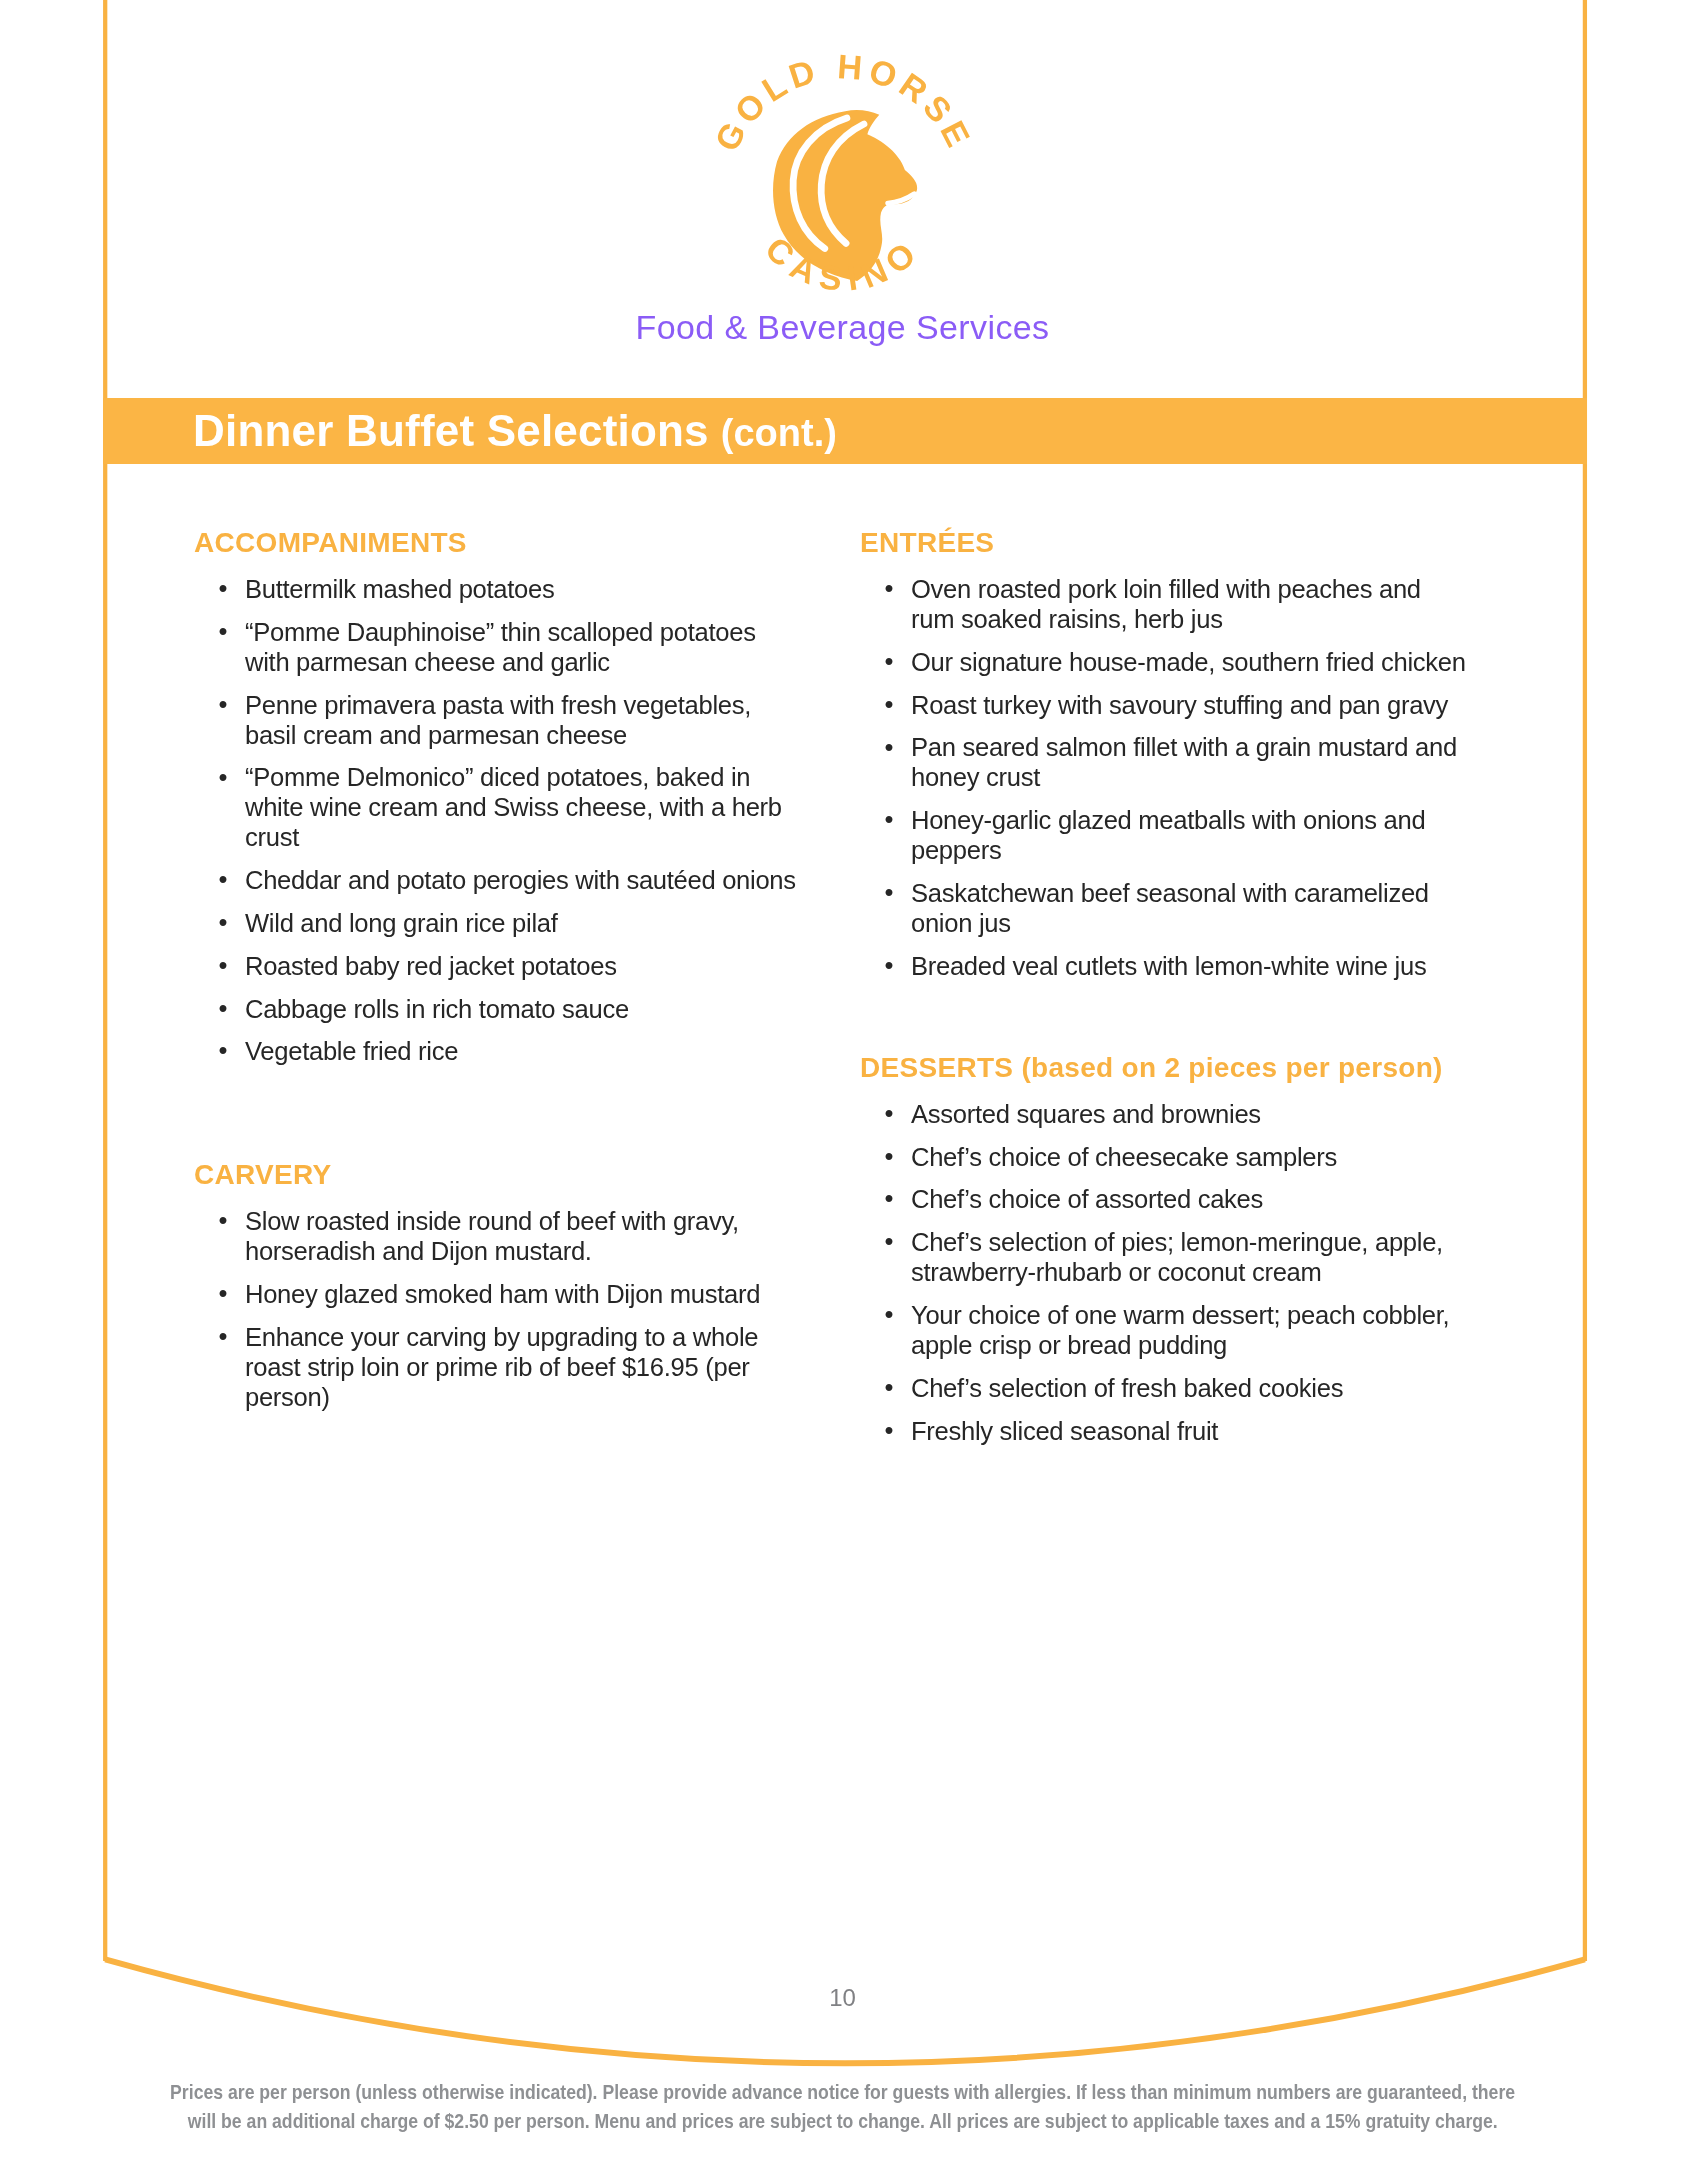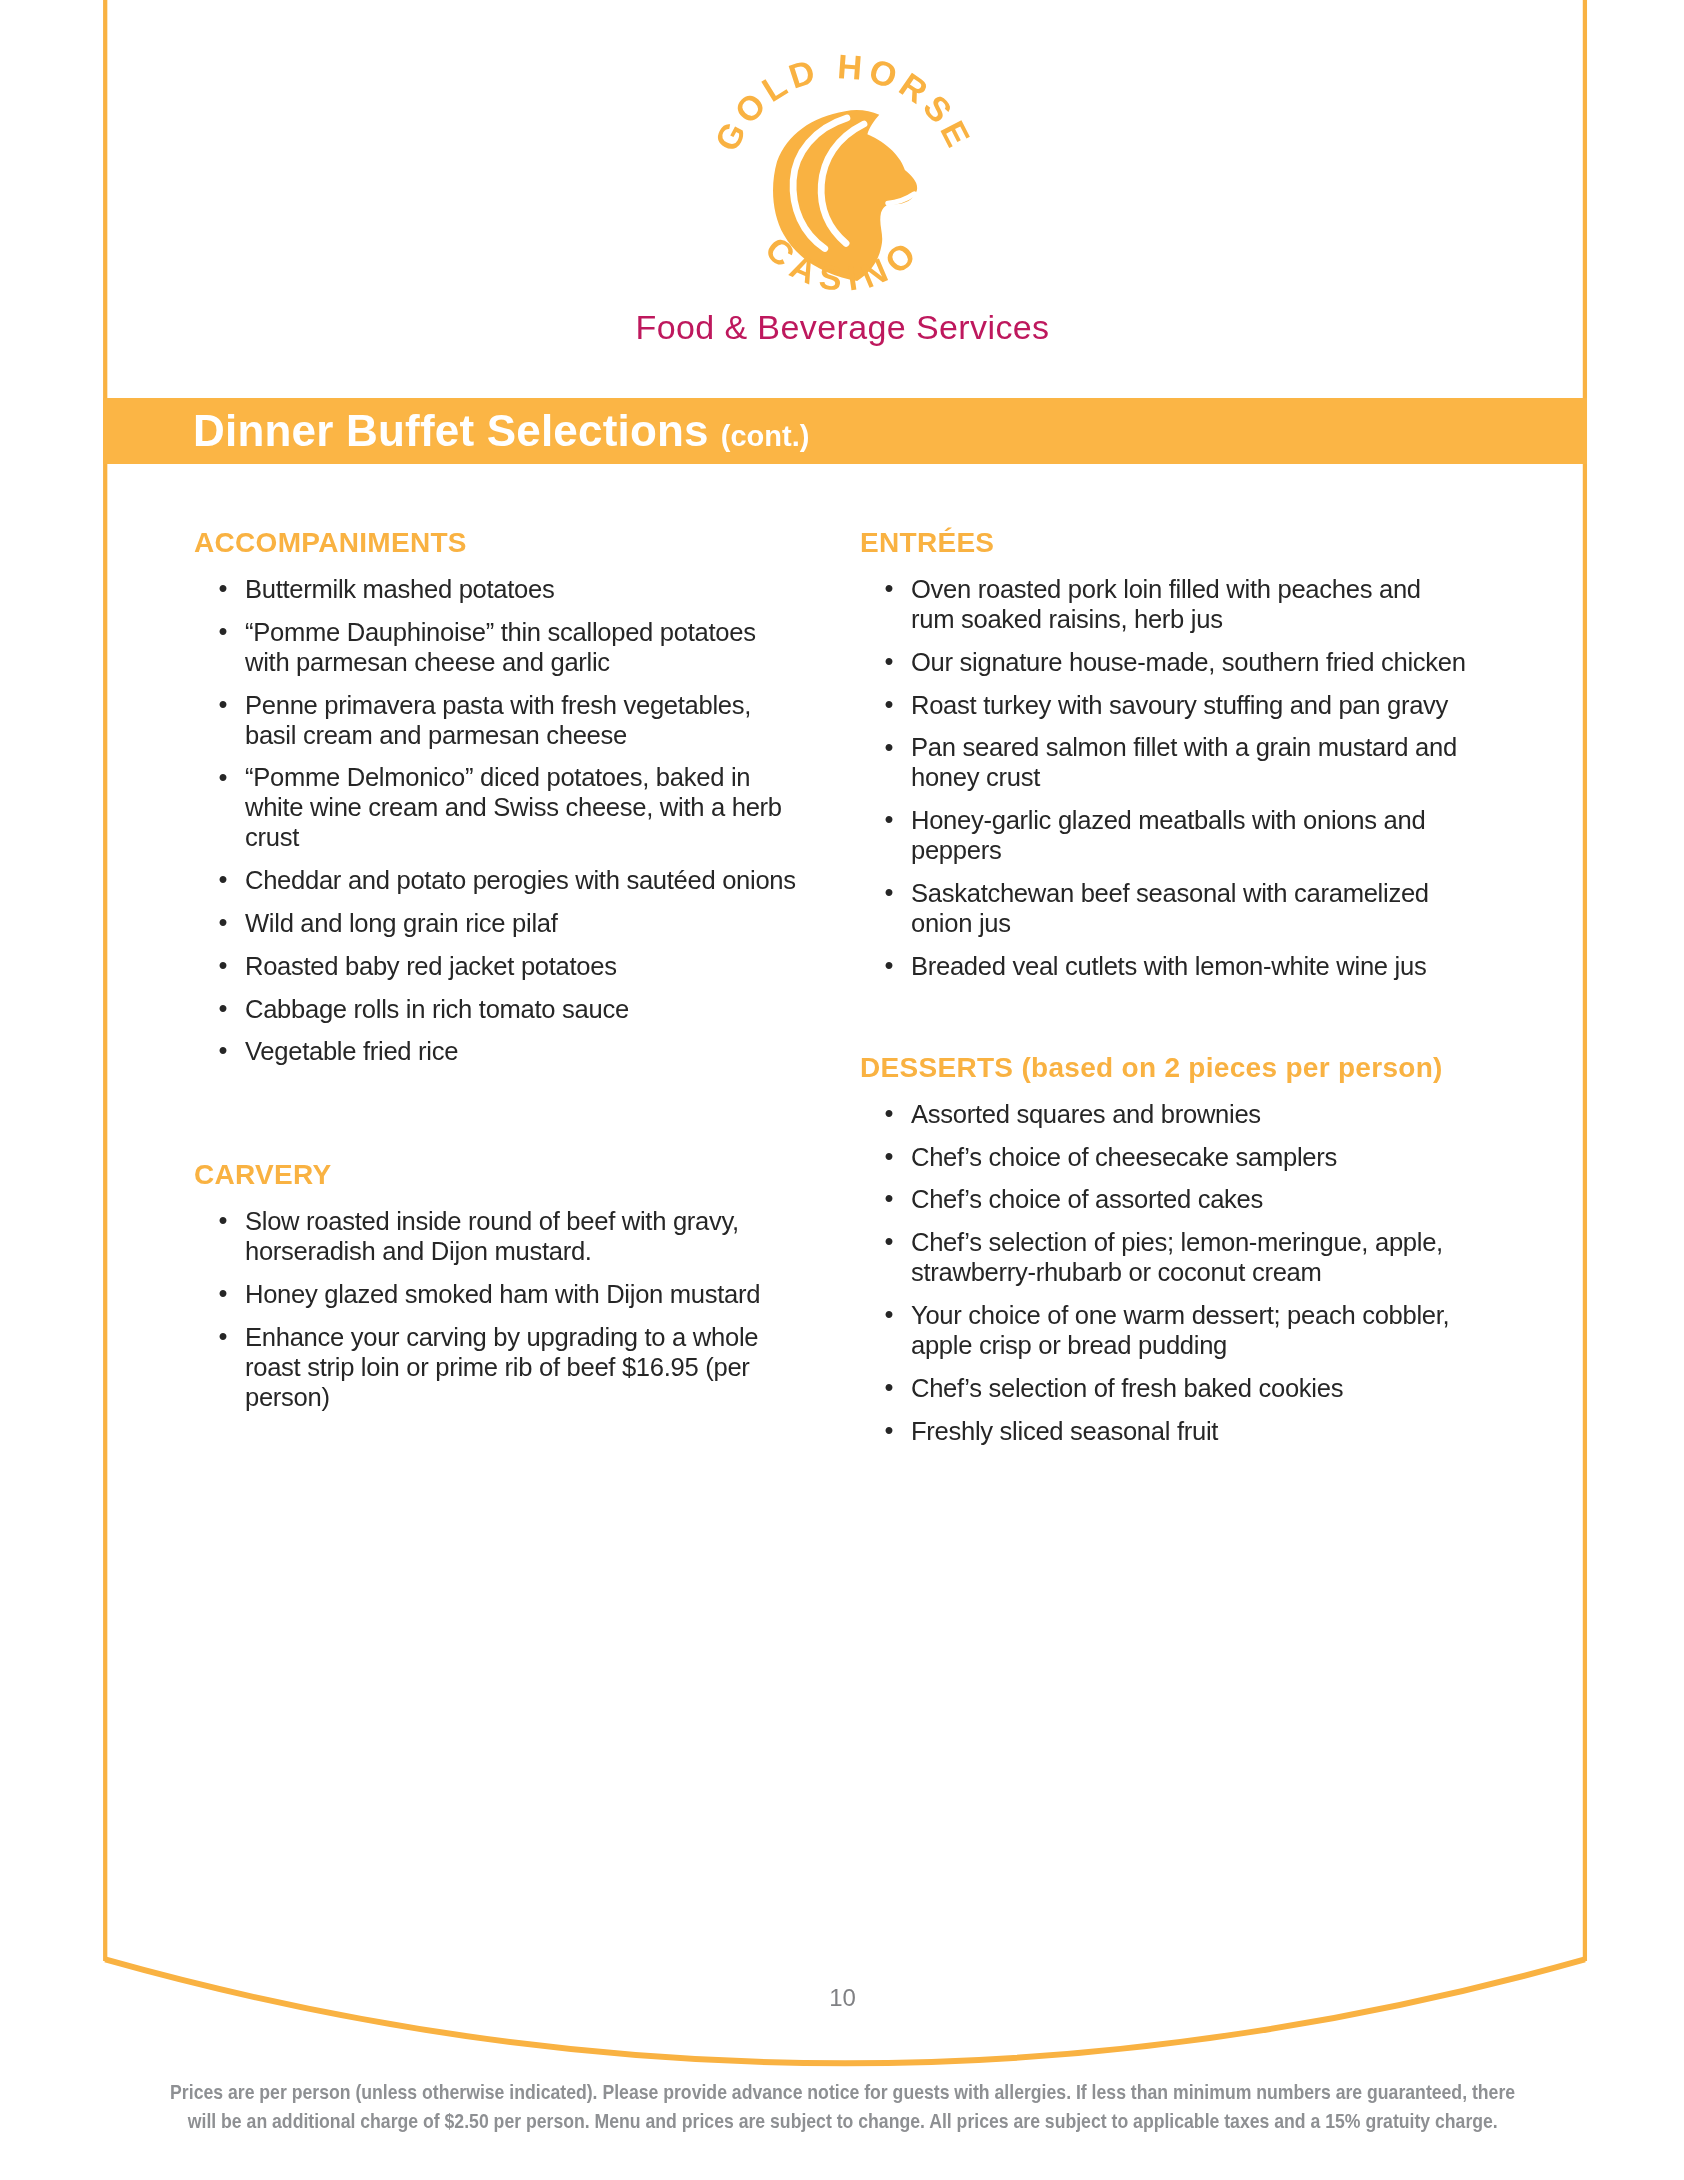--- a/index.html
+++ b/index.html
@@ -4,28 +4,28 @@
 <style>
   html,body{margin:0;padding:0;background:#ffffff;}
   .page{
     position:relative;width:1685px;height:2181px;background:#ffffff;overflow:hidden;
     font-family:"Liberation Sans",sans-serif;
   }
   .frame{position:absolute;left:0;top:0;pointer-events:none;}
   .logo-wrap{position:absolute;top:32px;left:50%;margin-left:-170px;width:341px;height:283px;}
   .subtitle{
     position:absolute;top:308px;left:0;width:100%;text-align:center;
-    font-size:34px;line-height:39px;color:#be185d;letter-spacing:0.4px;
+    font-size:34px;line-height:39px;color:#8b5cf6;letter-spacing:0.4px;
   }
   .banner{
     position:absolute;left:103px;top:398px;width:1484px;height:66px;background:#FBB545;
     display:flex;align-items:baseline;padding-left:90px;box-sizing:border-box;text-align:right;
   }
   .banner-title{font-weight:bold;color:#ffffff;font-size:44px;line-height:66px;letter-spacing:0.2px;}
-  .banner-suffix{font-weight:bold;color:#ffffff;font-size:29px;margin-left:12px;}
+  .banner-suffix{font-weight:bold;color:#ffffff;font-size:38px;margin-left:12px;}
   .col{position:absolute;top:528px;}
   .col-left{left:194px;width:609px;}
   .col-right{left:860px;width:609px;}
   .section-heading{
     margin:0 0 17px 0;font-size:28px;line-height:29px;font-weight:bold;color:#F9B242;letter-spacing:0.3px;
   }
   .section-heading.gap-carvery{margin-top:94px;}
   .section-heading.gap-desserts{margin-top:72px;}
   .menu-list{list-style:none;margin:0;padding:0 0 0 51px;}
   .menu-item{

